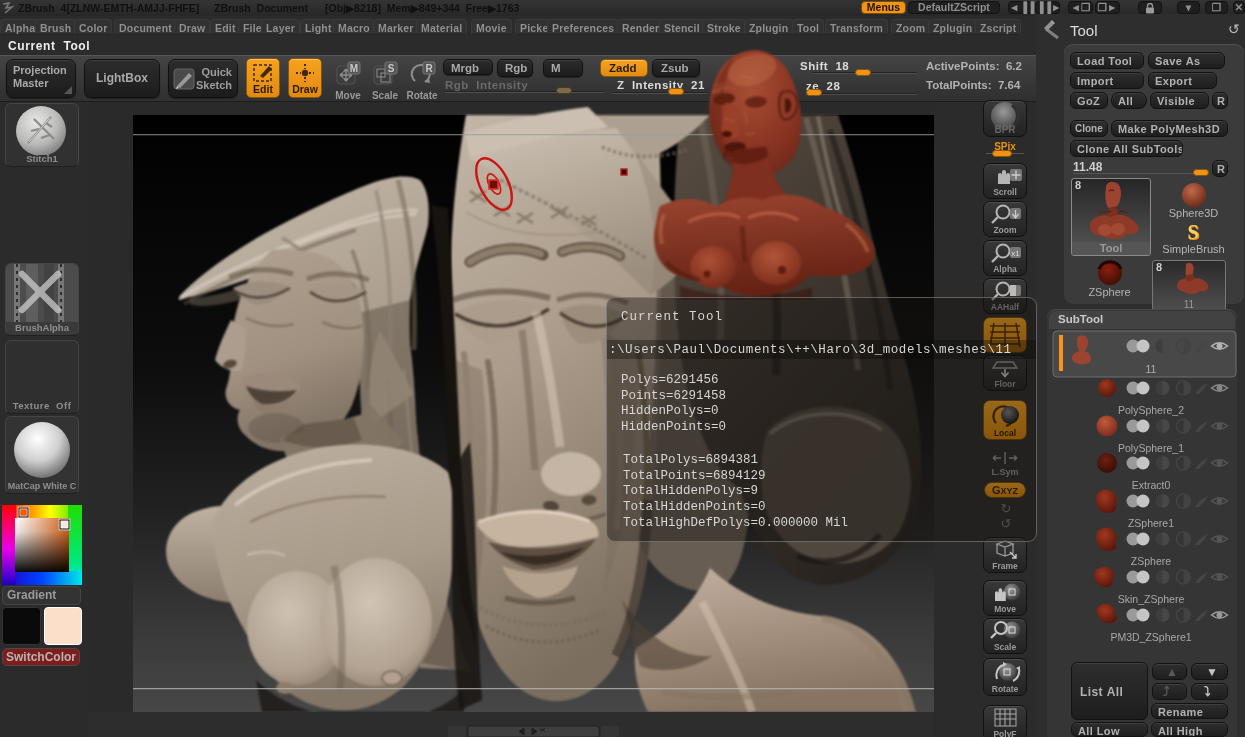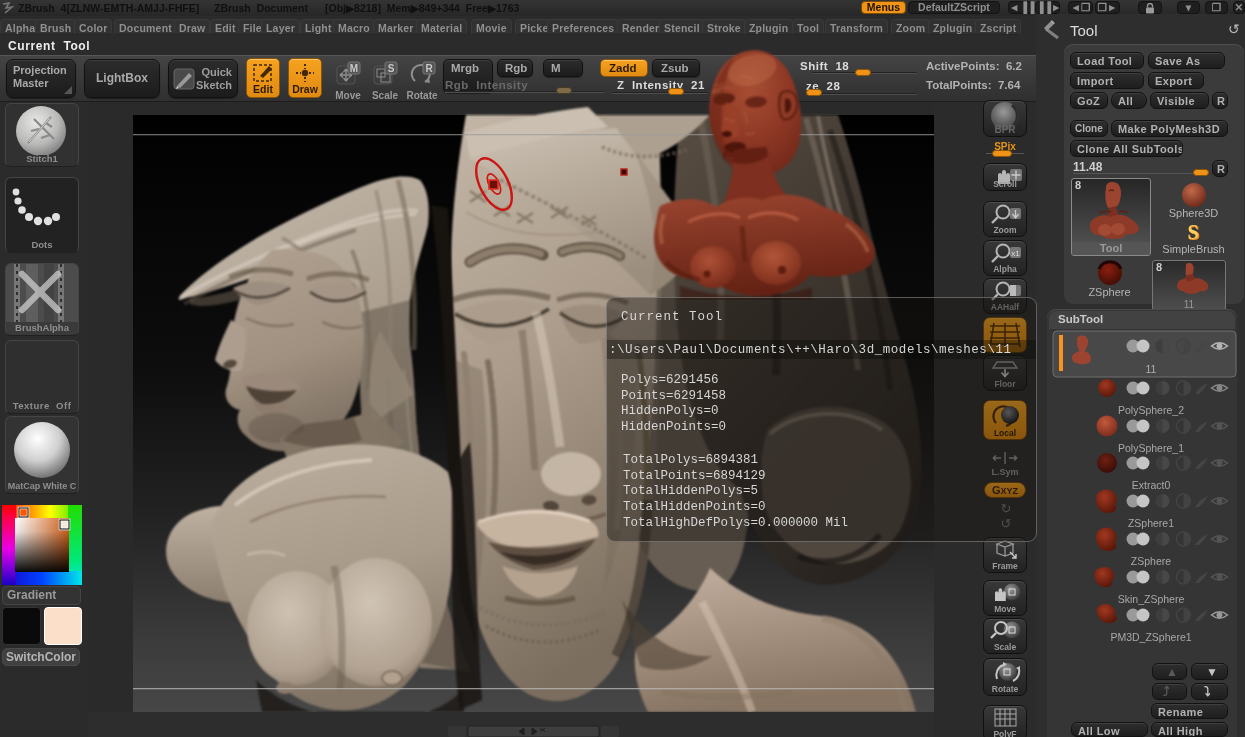--- a/index.html
+++ b/index.html
@@ -370,21 +370,21 @@
           <rect x="10" y="12" width="9" height="9" fill="none" stroke="#8e8e8e"></rect>
           <rect x="14" y="1" width="12" height="12" rx="2" fill="#555" stroke="#777"></rect>
           <text x="20" y="10.5" font-size="10" font-weight="bold" fill="#c8c8c8" text-anchor="middle">S</text>
         </svg><div class="tclab">Scale</div></div>
     <div class="ticon" style="left:405px;top:5px;"><svg width="30" height="26">
           <path d="M8 20 a9 9 0 1 1 10 1" fill="none" stroke="#8e8e8e" stroke-width="2"></path>
           <path d="M18 21 l4 -4 l1 5 Z" fill="#8e8e8e"></path>
           <rect x="16" y="1" width="12" height="12" rx="2" fill="#555" stroke="#777"></rect>
           <text x="22" y="10.5" font-size="10" font-weight="bold" fill="#c8c8c8" text-anchor="middle">R</text>
         </svg><div class="tclab">Rotate</div></div>
-    <div class="btn sm" style="left:443px;top:3px;width:50px;height:34px;padding:2px 16px 0 7px;text-align:center;">Mrgb</div>
+    <div class="btn sm" style="left:443px;top:3px;width:50px;height:16px;padding:2px 16px 0 7px;text-align:center;">Mrgb</div>
     <div class="btn sm" style="left:497px;top:3px;width:36px;height:18px;padding:2px 0 0 7px;">Rgb</div>
     <div class="btn sm" style="left:543px;top:3px;width:40px;height:18px;padding:2px 0 0 7px;">M</div>
     <div class="lbl" style="left:445px;top:23px;font-size:11.5px;color:#6a6a6a;letter-spacing:0.5px;">Rgb&nbsp; Intensity</div>
     <div class="track" style="left:445px;top:35px;width:159px;"></div>
     <div class="knob" style="left:556px;top:31px;background:#7d6a48;border-color:#4a3a1e;"></div>
     <div class="obtn" style="left:600px;top:3px;width:48px;height:18px;font-size:11.5px;padding:2px 0 0 8px;">Zadd</div>
     <div class="btn sm" style="left:652px;top:3px;width:48px;height:18px;padding:2px 0 0 8px;">Zsub</div>
     <div class="lbl" style="left:617px;top:23px;font-size:11.5px;color:#dcdcdc;letter-spacing:0.5px;">Z&nbsp; Intensity&nbsp; 21</div>
     <div class="track" style="left:612px;top:36px;width:95px;"></div>
     <div class="knob" style="left:668px;top:32px;"></div>
@@ -406,34 +406,20 @@
               <stop offset="60%" stop-color="#b9b9b7"></stop>
               <stop offset="100%" stop-color="#77777a"></stop>
             </radialGradient>
           </defs>
         <circle cx="35" cy="26" r="25" fill="url(#stg)"></circle>
         <path d="M22 38 L45 12 M28 14 L48 34 M25 26 l8 -2 M35 33 l9 -3 M40 18 l6 4" stroke="#8a8a88" stroke-width="2.2" fill="none"></path>
         <path d="M23 37 L44 13" stroke="#d8d8d6" stroke-width="1" fill="none"></path>
       </svg>
         <div class="thlabel">Stitch1</div>
       </div>
-    <div class="thumb" style="top:75px;height:76px;background:#222;">
-      <svg width="72" height="62" style="position:absolute;left:0;top:1px">
-        <g fill="#e0e0e0">
-            <circle cx="10" cy="13" r="3.4"></circle>
-            <circle cx="12" cy="22" r="3.6"></circle>
-            <circle cx="16" cy="31" r="3.8"></circle>
-            <circle cx="23" cy="38" r="4"></circle>
-            <circle cx="32" cy="42" r="4.2"></circle>
-            <circle cx="42" cy="42" r="4.2"></circle>
-            <circle cx="50" cy="38" r="4"></circle>
-          </g>
-      </svg>
-        <div class="thlabel">Dots</div>
-      </div>
     <div class="thumb" style="top:161px;height:73px;background:#3a3a3a;overflow:hidden;">
       <svg width="72" height="58" style="position:absolute;left:0;top:0">
         <rect x="0" y="0" width="72" height="58" fill="#4c4c4c"></rect>
         <rect x="8" y="0" width="6" height="58" fill="#777"></rect>
           <rect x="52" y="0" width="6" height="58" fill="#777"></rect>
         <rect x="20" y="0" width="12" height="58" fill="#5e5e5e"></rect>
           <rect x="38" y="0" width="10" height="58" fill="#424242"></rect>
         <g stroke="#2e2e2e" stroke-width="2" stroke-dasharray="3,4">
             <line x1="11" y1="0" x2="11" y2="58"></line>
             <line x1="55" y1="0" x2="55" y2="58"></line>
@@ -502,39 +488,39 @@
       <rect x="13" y="13" width="54" height="54" fill="url(#svx)"></rect>
       <rect x="13" y="13" width="54" height="54" fill="url(#svy)"></rect>
       <rect x="17" y="3" width="9" height="9" fill="#ff5500" stroke="#ffffff" stroke-width="2.5"></rect>
       <rect x="17" y="3" width="9" height="9" fill="none" stroke="#000000" stroke-width="1"></rect>
       <rect x="58" y="15" width="9" height="9" fill="#f8e8dc" stroke="#ffffff" stroke-width="2.5"></rect>
       <rect x="58" y="15" width="9" height="9" fill="none" stroke="#000000" stroke-width="1"></rect>
     </svg>
     <div style="position:absolute;left:2px;top:484px;width:79px;height:19px;background:#333;border:1px solid #454545;border-radius:4px;color:#9a9a9a;font-weight:bold;font-size:12px;padding:1px 0 0 4px;">Gradient</div>
     <div style="position:absolute;left:2px;top:505px;width:39px;height:38px;background:#0a0a0a;border:1px solid #333;border-radius:4px;"></div>
     <div style="position:absolute;left:44px;top:505px;width:38px;height:38px;background:#fbdfc8;border:1px solid #fff;border-radius:4px;"></div>
-    <div style="position:absolute;left:2px;top:546px;width:78px;height:18px;background:#404040;border:1px solid #4a4a4a;border-radius:5px;color:#b5b5b5;font-weight:bold;font-size:12px;padding:1px 0 0 3px;">SwitchColor</div>
+    <div style="position:absolute;left:2px;top:546px;width:78px;height:18px;background:#7f1d1d;border:1px solid #4a4a4a;border-radius:5px;color:#b5b5b5;font-weight:bold;font-size:12px;padding:1px 0 0 3px;">SwitchColor</div>
   </div>
   <div id="rstrip">
     <div class="sbtn" style="top:2px;height:37px;overflow:hidden;">
       <svg width="42" height="35">
           <defs>
             <radialGradient id="bprg" cx="45%" cy="35%" r="70%">
               <stop offset="0%" stop-color="#9a9a9a"></stop>
               <stop offset="100%" stop-color="#3a3a3a"></stop>
             </radialGradient>
           </defs>
           <circle cx="21" cy="15" r="14" fill="url(#bprg)"></circle>
           <path d="M28 4 a14 14 0 0 1 0 22" fill="none" stroke="#2e2e2e" stroke-width="3"></path>
         </svg>
       <div class="sbl" style="color:#666;font-size:10px;">BPR</div></div>
     <div style="position:absolute;left:7px;top:43px;width:44px;text-align:center;color:#e89416;font-weight:bold;font-size:10px;">SPix</div>
     <div style="position:absolute;left:10px;top:55px;width:38px;height:1px;background:#555;"></div>
     <div class="knob" style="left:16px;top:52px;width:20px;height:7px;"></div>
-    <div class="sbtn" style="top:65px;height:28px;"><svg width="42" height="24">
+    <div class="sbtn" style="top:65px;height:36px;"><svg width="42" height="24">
           <path d="M14 20 v-9 a2 2 0 0 1 4 0 v-3 a2 2 0 0 1 4 0 v3 a2 2 0 0 1 4 0 v9 Z" fill="#b5b5b5"></path>
           <rect x="26" y="5" width="12" height="12" rx="2" fill="#777"></rect>
           <path d="M32 6.5 v9 M27.5 11 h9" stroke="#ccc" stroke-width="1.4"></path>
         </svg><div class="sbl">Scroll</div></div>
     <div class="sbtn" style="top:103px;height:36px;"><svg width="42" height="24">
           <circle cx="19" cy="10" r="6.5" fill="none" stroke="#b5b5b5" stroke-width="2"></circle>
           <line x1="14" y1="15" x2="8" y2="21" stroke="#b5b5b5" stroke-width="2.4"></line>
           <rect x="26" y="6" width="11" height="11" rx="2" fill="#777"></rect>
           <path d="M31.5 8 v7 m-3 -3 l3 4 l3 -4" stroke="#ccc" stroke-width="1.3" fill="none"></path>
         </svg><div class="sbl">Zoom</div></div>
@@ -621,21 +607,21 @@
     <div style="position:absolute;left:28px;top:30px;width:180px;height:260px;background:#3b3b3b;border-radius:9px;box-shadow:inset 0 1px 0 #4e4e4e;"></div>
     <div class="rbtn" style="left:34px;top:38px;width:74px;height:17px;">
         <span>Load&nbsp;Tool</span>
       </div>
     <div class="rbtn" style="left:112px;top:38px;width:77px;height:17px;">
         <span>Save&nbsp;As</span>
       </div>
     <div class="rbtn" style="left:34px;top:58px;width:74px;height:17px;">
         <span>Import</span>
       </div>
-    <div class="rbtn" style="left:112px;top:58px;width:56px;height:17px;">
+    <div class="rbtn" style="left:112px;top:58px;width:69px;height:17px;">
         <span>Export</span>
       </div>
     <div class="rbtn" style="left:34px;top:78px;width:38px;height:17px;">
         <span>GoZ</span>
       </div>
     <div class="rbtn" style="left:75px;top:78px;width:36px;height:17px;border-radius:8px;">
         <span>All</span>
       </div>
     <div class="rbtn" style="left:114px;top:78px;width:59px;height:17px;">
         <span>Visible</span>
@@ -772,20 +758,23 @@
       <path d="M49 261 c5 -4 13 -4 16 0 c3 3 3 8 0 11 c1 4 -2 6 -6 6 c-5 0 -10 -3 -11 -8 c-1 -3 -1 -7 1 -9 Z" fill="url(#rg2)"></path>
       <use href="#togglerow" transform="translate(0,268)"></use>
         <use href="#eyeo" fill="#555" stroke="#555" transform="translate(172.5,268)"></use>
       <text x="104" y="294" font-size="10.5" fill="#a8a8a8" text-anchor="middle">Skin_ZSphere</text>
 
       <path d="M50 299 c3 -4 9 -5 13 -3 c4 2 6 6 5 10 c3 2 2 6 -1 7 c-4 2 -9 1 -12 -1 c-4 -3 -6 -9 -5 -13 Z" fill="url(#rg2)"></path>
       <use href="#togglerow" transform="translate(0,306)"></use>
         <use href="#eyeo" fill="#999" stroke="#999" transform="translate(172.5,306)"></use>
       <text x="104" y="332" font-size="10.5" fill="#a8a8a8" text-anchor="middle">PM3D_ZSphere1</text>
     </svg>
+    <div class="rbtn" style="left:35px;top:648px;width:77px;height:58px;">
+        <span style="padding:22px 0 0 8px;font-size:12px;">List&nbsp;All</span>
+      </div>
     <div class="rbtn" style="left:116px;top:649px;width:35px;height:17px;color:#5a5a5a;">
         <span style="padding:1px 0 0 13px;font-size:12px;">▲</span>
       </div>
     <div class="rbtn" style="left:155px;top:649px;width:37px;height:17px;color:#c5c5c5;">
         <span style="padding:1px 0 0 14px;font-size:12px;">▼</span>
       </div>
     <div class="rbtn" style="left:116px;top:669px;width:35px;height:17px;color:#5a5a5a;">
         <span style="padding:0 0 0 10px;font-size:13px;">⤴</span>
       </div>
     <div class="rbtn" style="left:155px;top:669px;width:37px;height:17px;color:#c5c5c5;">
@@ -857,17 +846,17 @@
   <div id="popup">
     <div style="left:14px;top:12px;letter-spacing:1px;">Current Tool</div>
     <div style="left:0px;top:42px;width:429px;height:19px;background:rgba(10,8,6,0.35);"></div>
     <div style="left:2px;top:45px;letter-spacing:0.55px;">:\Users\Paul\Documents\++\Haro\3d_models\meshes\11</div>
     <div style="left:14px;top:75px;">Polys=6291456</div>
     <div style="left:14px;top:91px;">Points=6291458</div>
     <div style="left:14px;top:106px;">HiddenPolys=0</div>
     <div style="left:14px;top:122px;">HiddenPoints=0</div>
     <div style="left:16px;top:155px;">TotalPolys=6894381</div>
     <div style="left:16px;top:171px;">TotalPoints=6894129</div>
-    <div style="left:16px;top:186px;">TotalHiddenPolys=5</div>
+    <div style="left:16px;top:186px;">TotalHiddenPolys=9</div>
     <div style="left:16px;top:202px;">TotalHiddenPoints=0</div>
     <div style="left:16px;top:218px;">TotalHighDefPolys=0.000000 Mil</div>
   </div>
 </div>
 
 </body></html>

